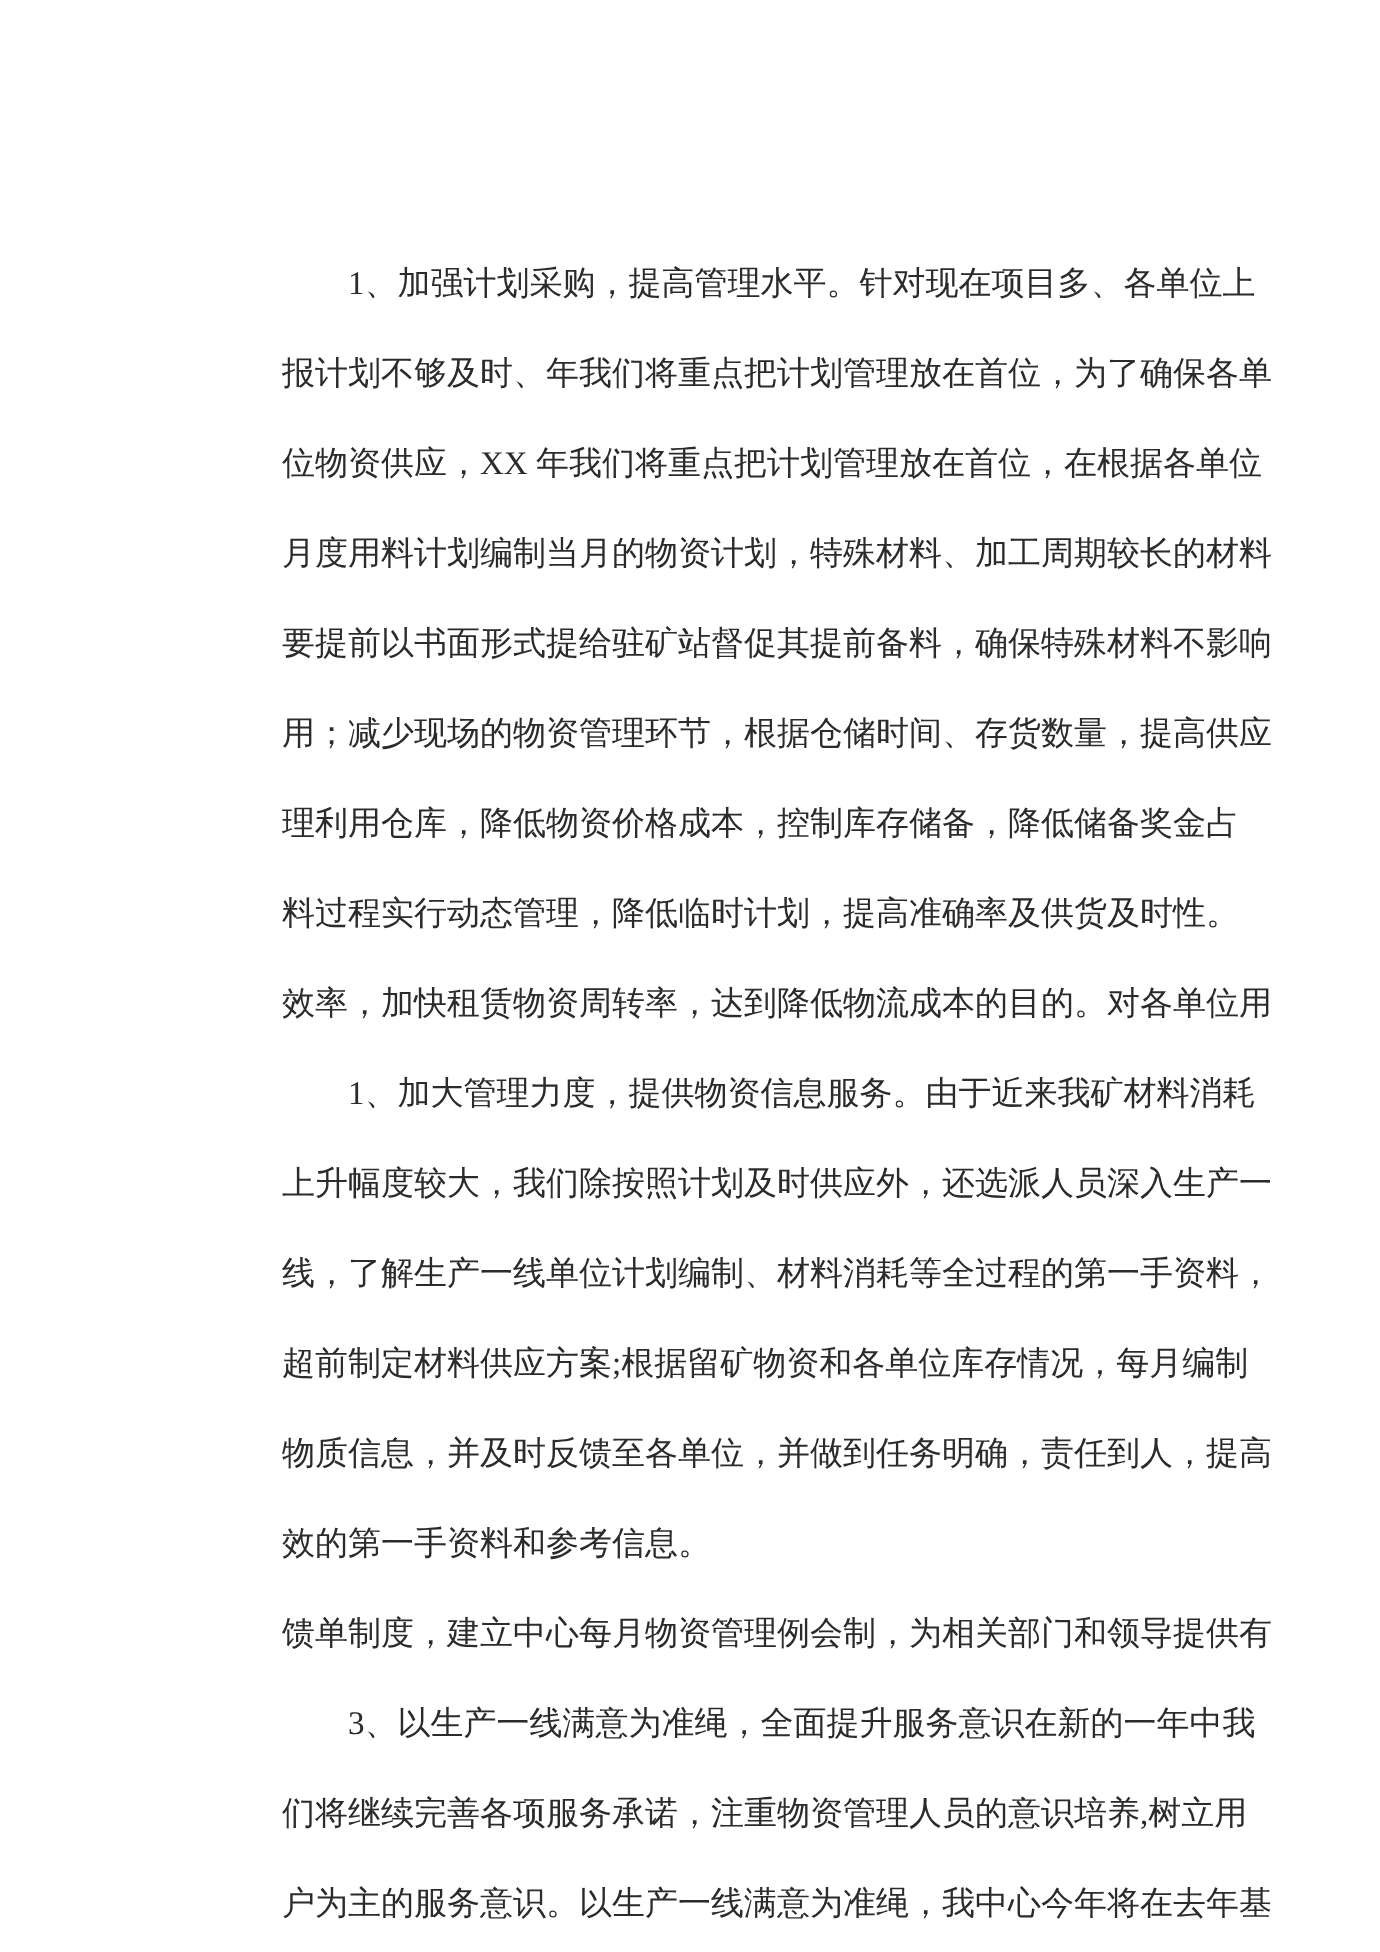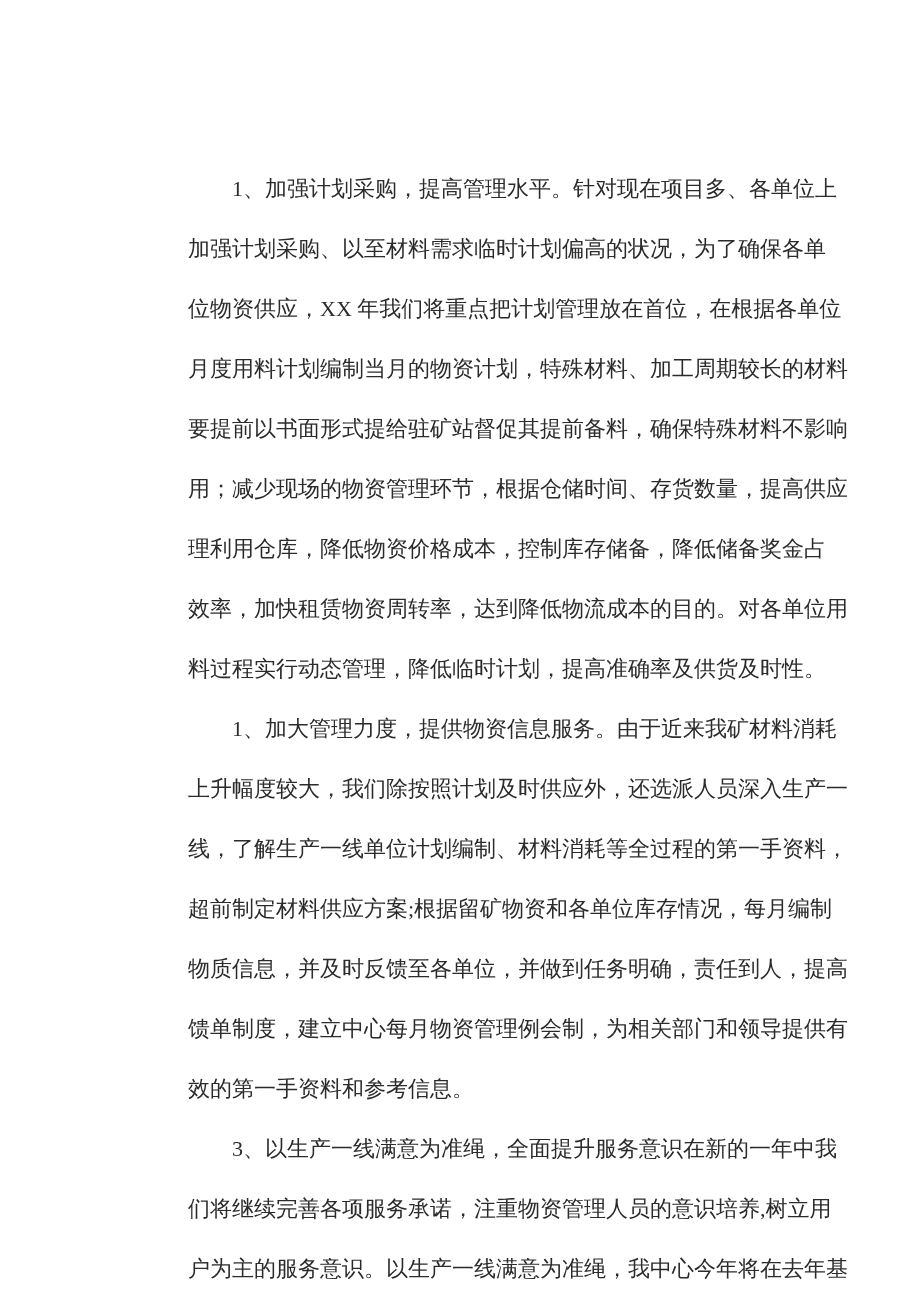--- a/index.html
+++ b/index.html
@@ -34,32 +34,32 @@
   .line.first {
     text-indent: 44px;
   }
 </style>
 </head>
 <body>
 
 <div class="page">
   <div class="doc-body">
       <div class="line first just">1、加强计划采购，提高管理水平。针对现在项目多、各单位上</div>
-      <div class="line just">加强计划采购、以至材料需求临时计划偏高的状况，为了确保各单</div>
+      <div class="line just">报计划不够及时、年我们将重点把计划管理放在首位，为了确保各单</div>
       <div class="line just">位物资供应，XX 年我们将重点把计划管理放在首位，在根据各单位</div>
       <div class="line just">月度用料计划编制当月的物资计划，特殊材料、加工周期较长的材料</div>
       <div class="line just">要提前以书面形式提给驻矿站督促其提前备料，确保特殊材料不影响</div>
       <div class="line just">用；减少现场的物资管理环节，根据仓储时间、存货数量，提高供应</div>
       <div class="line just">理利用仓库，降低物资价格成本，控制库存储备，降低储备奖金占</div>
+      <div class="line">料过程实行动态管理，降低临时计划，提高准确率及供货及时性。</div>
       <div class="line just">效率，加快租赁物资周转率，达到降低物流成本的目的。对各单位用</div>
-      <div class="line">料过程实行动态管理，降低临时计划，提高准确率及供货及时性。</div>
       <div class="line first just">1、加大管理力度，提供物资信息服务。由于近来我矿材料消耗</div>
       <div class="line just">上升幅度较大，我们除按照计划及时供应外，还选派人员深入生产一</div>
       <div class="line just">线，了解生产一线单位计划编制、材料消耗等全过程的第一手资料，</div>
       <div class="line just">超前制定材料供应方案;根据留矿物资和各单位库存情况，每月编制</div>
       <div class="line just">物质信息，并及时反馈至各单位，并做到任务明确，责任到人，提高</div>
+      <div class="line">效的第一手资料和参考信息。</div>
       <div class="line just">馈单制度，建立中心每月物资管理例会制，为相关部门和领导提供有</div>
-      <div class="line">效的第一手资料和参考信息。</div>
       <div class="line first just">3、以生产一线满意为准绳，全面提升服务意识在新的一年中我</div>
       <div class="line just">们将继续完善各项服务承诺，注重物资管理人员的意识培养,树立用</div>
       <div class="line">户为主的服务意识。以生产一线满意为准绳，我中心今年将在去年基</div>
     </div>
 </div>
 
 </body></html>

